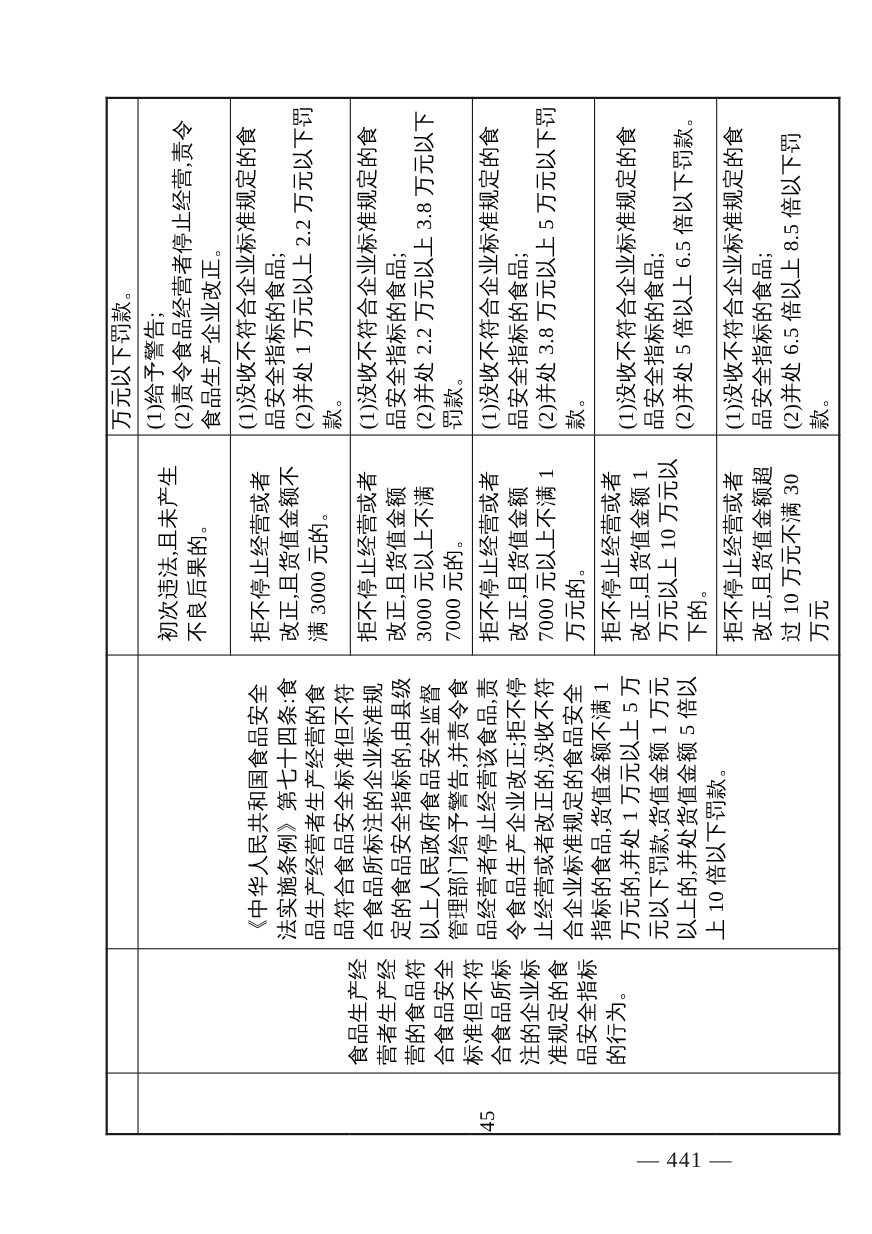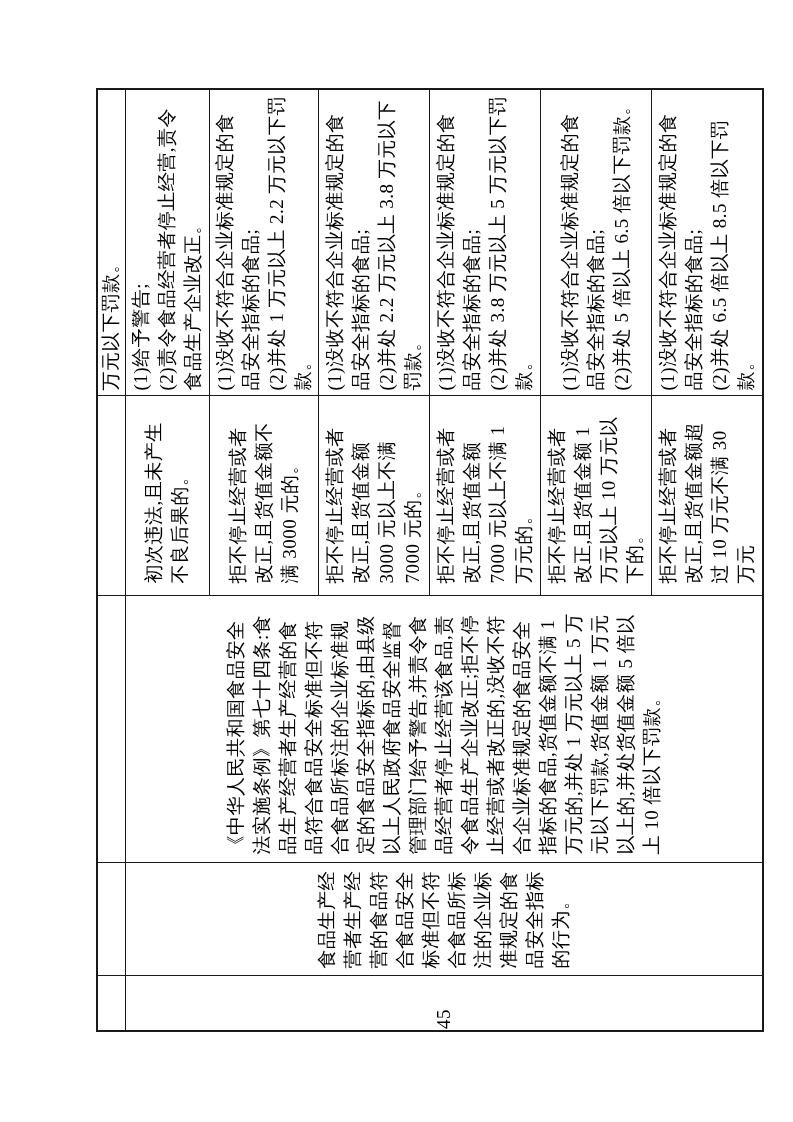--- a/index.html
+++ b/index.html
@@ -121,13 +121,14 @@
       </tr>
       <tr class="r7">
         <td class="situation">拒不停止经营或者改正,且货值金额超过 10 万元不满 30 万元</td>
         <td class="penalty">(1)没收不符合企业标准规定的食品安全指标的食品;
 (2)并处 6.5 倍以上 8.5 倍以下罚款。</td>
       </tr>
     </tbody>
       </table>
   </div>
 
+  <div class="page-number">— 441 —</div>
 </div>
 
 </body></html>

